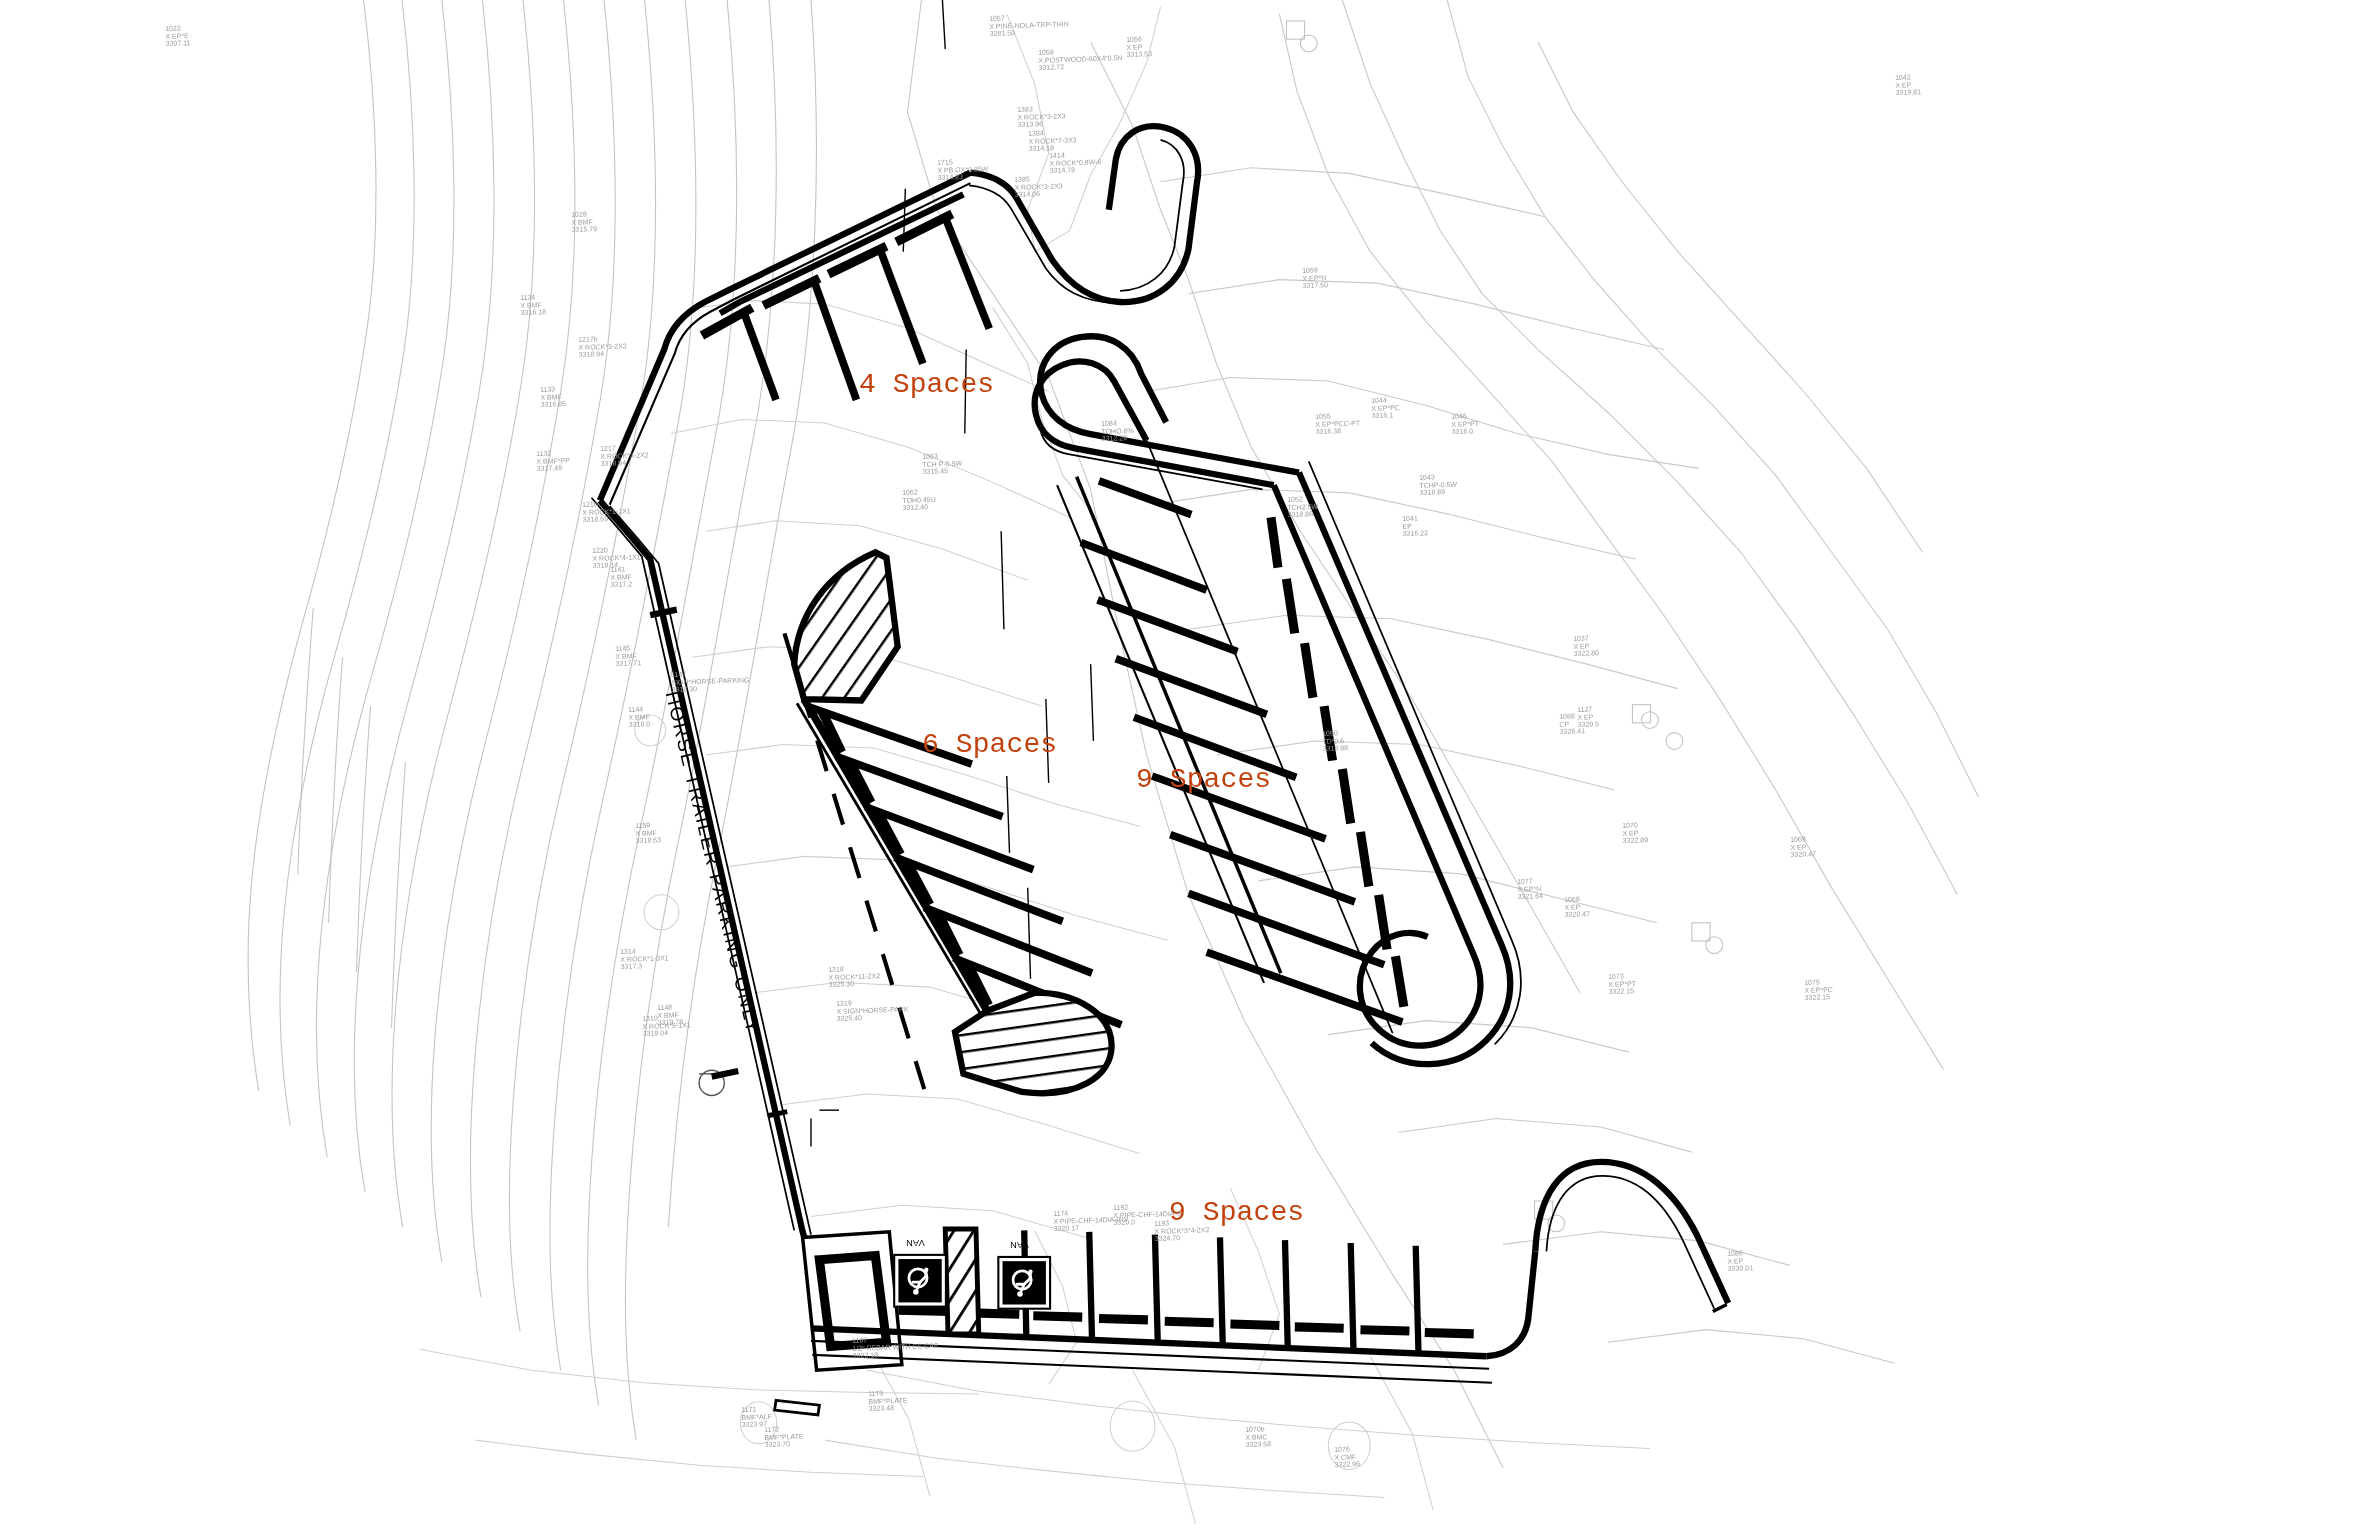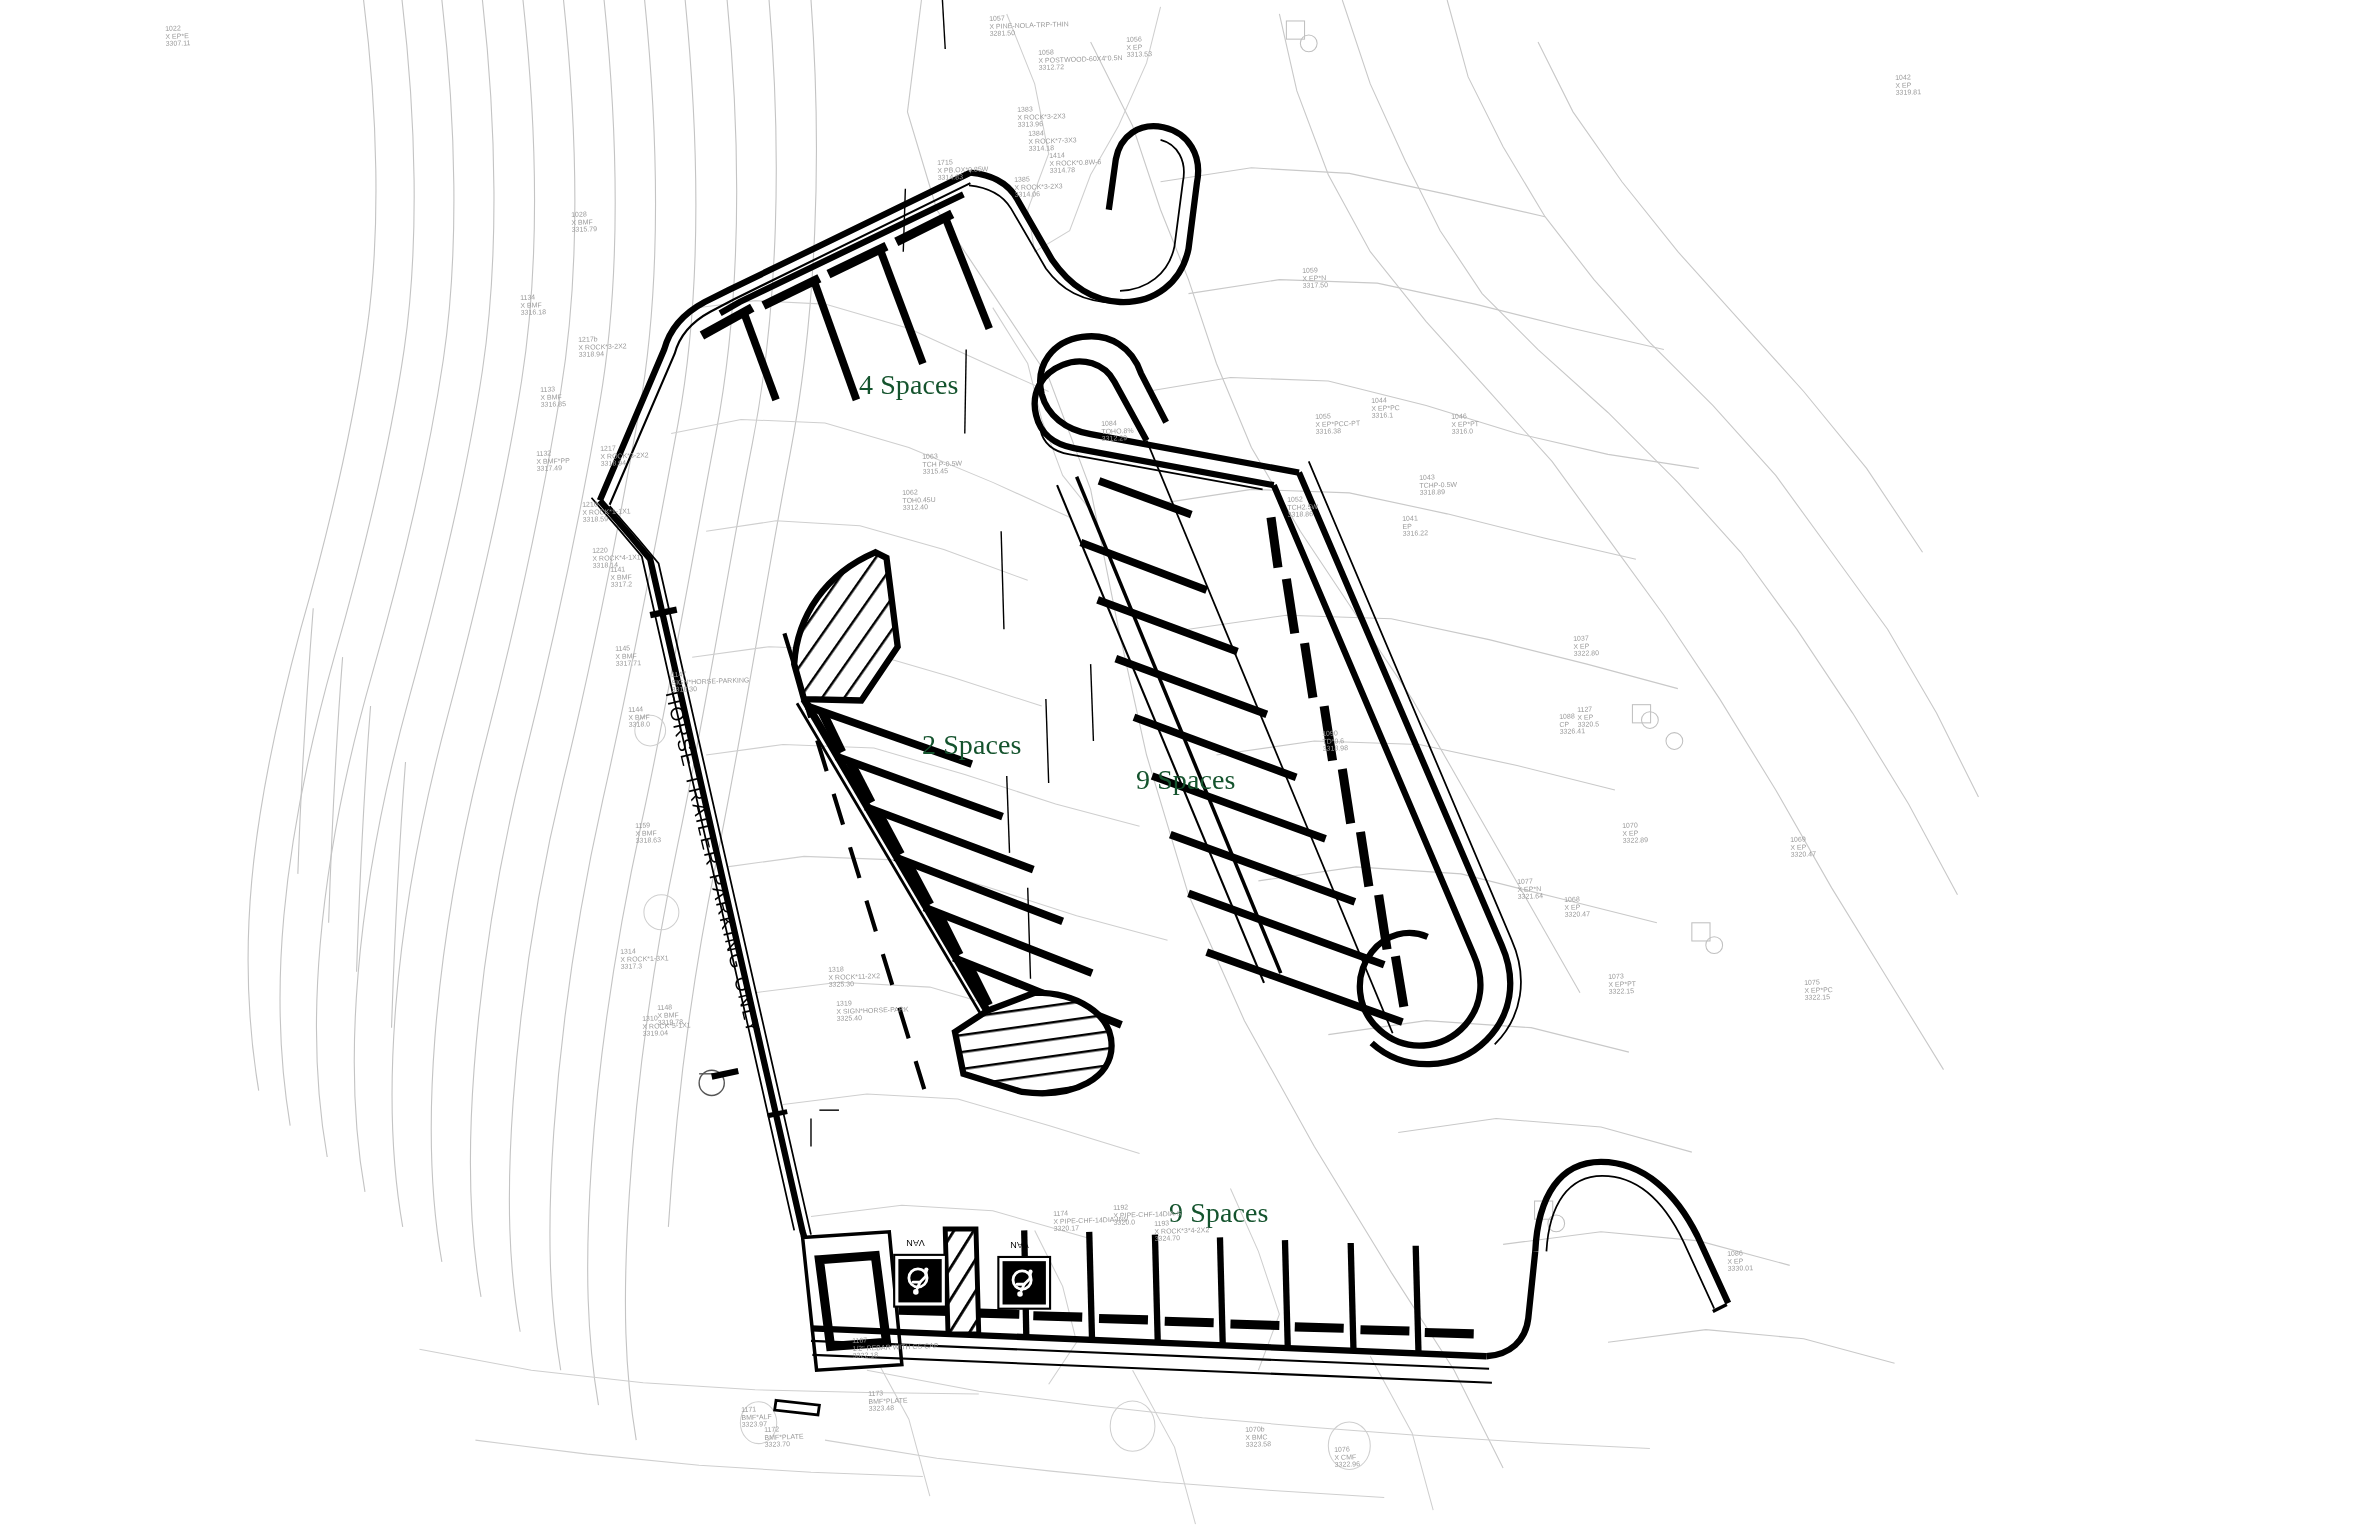--- a/index.html
+++ b/index.html
@@ -11,22 +11,22 @@
     position: relative;
     width: 2377px;
     height: 1538px;
     background: #ffffff;
     overflow: hidden;
   }
   #plan-svg { position: absolute; inset: 0; width: 2377px; height: 1538px; }
 
   .lbl {
     position: absolute;
-    color: #14532d;
-    font-family: Liberation Serif, serif;
+    color: #c2410c;
+    font-family: Liberation Mono, monospace;
     font-weight: 400;
     white-space: nowrap;
     pointer-events: none;
   }
   .lbl-spaces { font-size: 28px; letter-spacing: 0.1px; }
 
   .pave-text {
     position: absolute;
     color: #000000;
     font-family: "Liberation Sans", sans-serif;
@@ -369,21 +369,21 @@
 
   </svg>
 
   <div class="pave-text" style="left:682px; top:689px; transform: rotate(76.5deg);">HORSE TRAILER PARKING ONLY</div>
 
   <div class="van-text" style="left:906px; top:1238px; transform: rotate(180deg);">VAN</div>
   <div class="van-text" style="left:1010px; top:1240px; transform: rotate(180deg);">VAN</div>
 
   <div class="lbl lbl-spaces" style="left:859px; top:369px;">4 Spaces</div>
 
-  <div class="lbl lbl-spaces" style="left:922px; top:729px;">2 Spaces</div>
+  <div class="lbl lbl-spaces" style="left:922px; top:729px;">6 Spaces</div>
 
   <div class="lbl lbl-spaces" style="left:1136px; top:764px;">9 Spaces</div>
 
   <div class="lbl lbl-spaces" style="left:1169px; top:1197px;">9 Spaces</div>
 
   <div id="survey-labels">
       <div class="survey-text" style="left: 989px; top: 15.4px; transform: rotate(-2deg);">1057
 X PINE-NOLA-TRP-THIN
 3281.50</div>
       <div class="survey-text" style="left: 1038px; top: 49px; transform: rotate(-2deg);">1058

